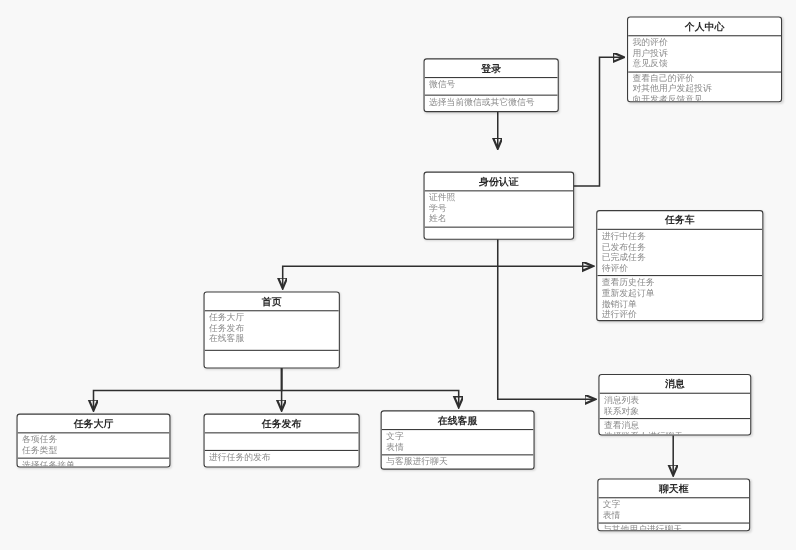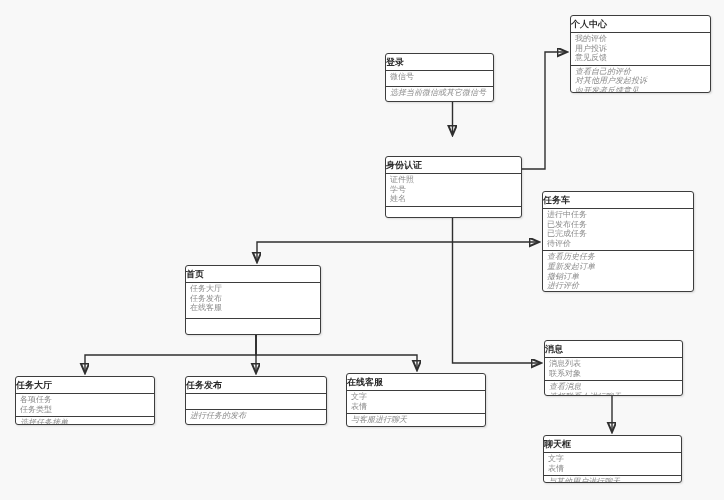--- a/index.html
+++ b/index.html
@@ -29,47 +29,47 @@
     border-radius: 3px;
     box-shadow: 1px 1px 2px rgba(0,0,0,0.12);
     display: flex;
     flex-direction: column;
     overflow: hidden;
   }
   .node-title {
     flex: 0 0 auto;
     height: 16px;
     line-height: 16px;
+    text-align: center;
     font-size: 9px;
     font-weight: bold;
     color: #2b2b2b;
     border-bottom: 1px solid #3d3d3d;
   }
   .node-sec {
     flex: 1 1 auto;
     padding: 1px 4px 2px 4px;
   }
   .node-sec + .node-sec {
     border-top: 1px solid #3d3d3d;
-    font-style: italic;
   }
   .row {
     font-size: 8px;
     line-height: 9.6px;
     min-height: 9.6px;
     color: #8a8a8a;
     white-space: nowrap;
     overflow: hidden;
   }
   
-  #node-login    { left: 385px; top:  53px; width: 109px; height: 49px; }
+  #node-login    { left: 385px; top:  53px; width: 123px; height: 49px; }
   #node-identity { left: 385px; top: 156px; width: 137px; height: 62px; }
   #node-personal { left: 570px; top:  15px; width: 141px; height: 78px; }
   #node-cart     { left: 542px; top: 191px; width: 152px; height: 101px; }
-  #node-home     { left: 185px; top: 265px; width: 136px; height: 70px; }
+  #node-home     { left: 185px; top: 265px; width: 124px; height: 70px; }
   #node-hall     { left:  15px; top: 376px; width: 140px; height: 49px; }
   #node-publish  { left: 185px; top: 376px; width: 142px; height: 49px; }
   #node-service  { left: 346px; top: 373px; width: 140px; height: 54px; }
   #node-message  { left: 544px; top: 340px; width: 139px; height: 56px; }
   #node-chat     { left: 543px; top: 435px; width: 139px; height: 48px; }
 </style>
 </head>
 <body>
 
 <div class="canvas">

